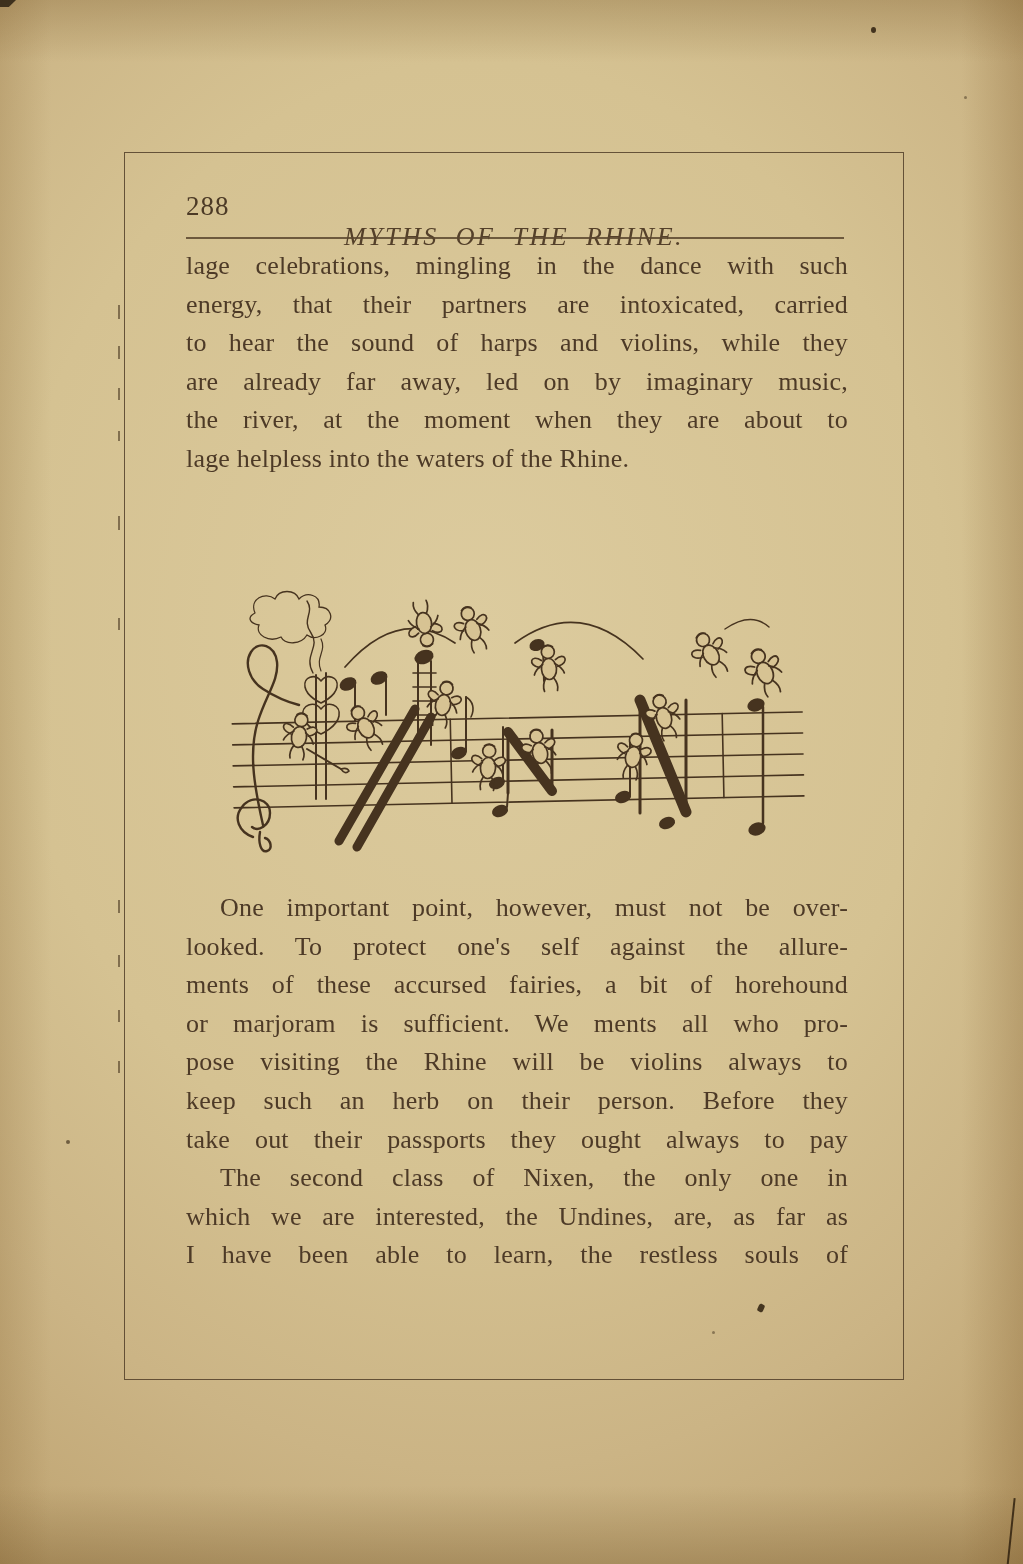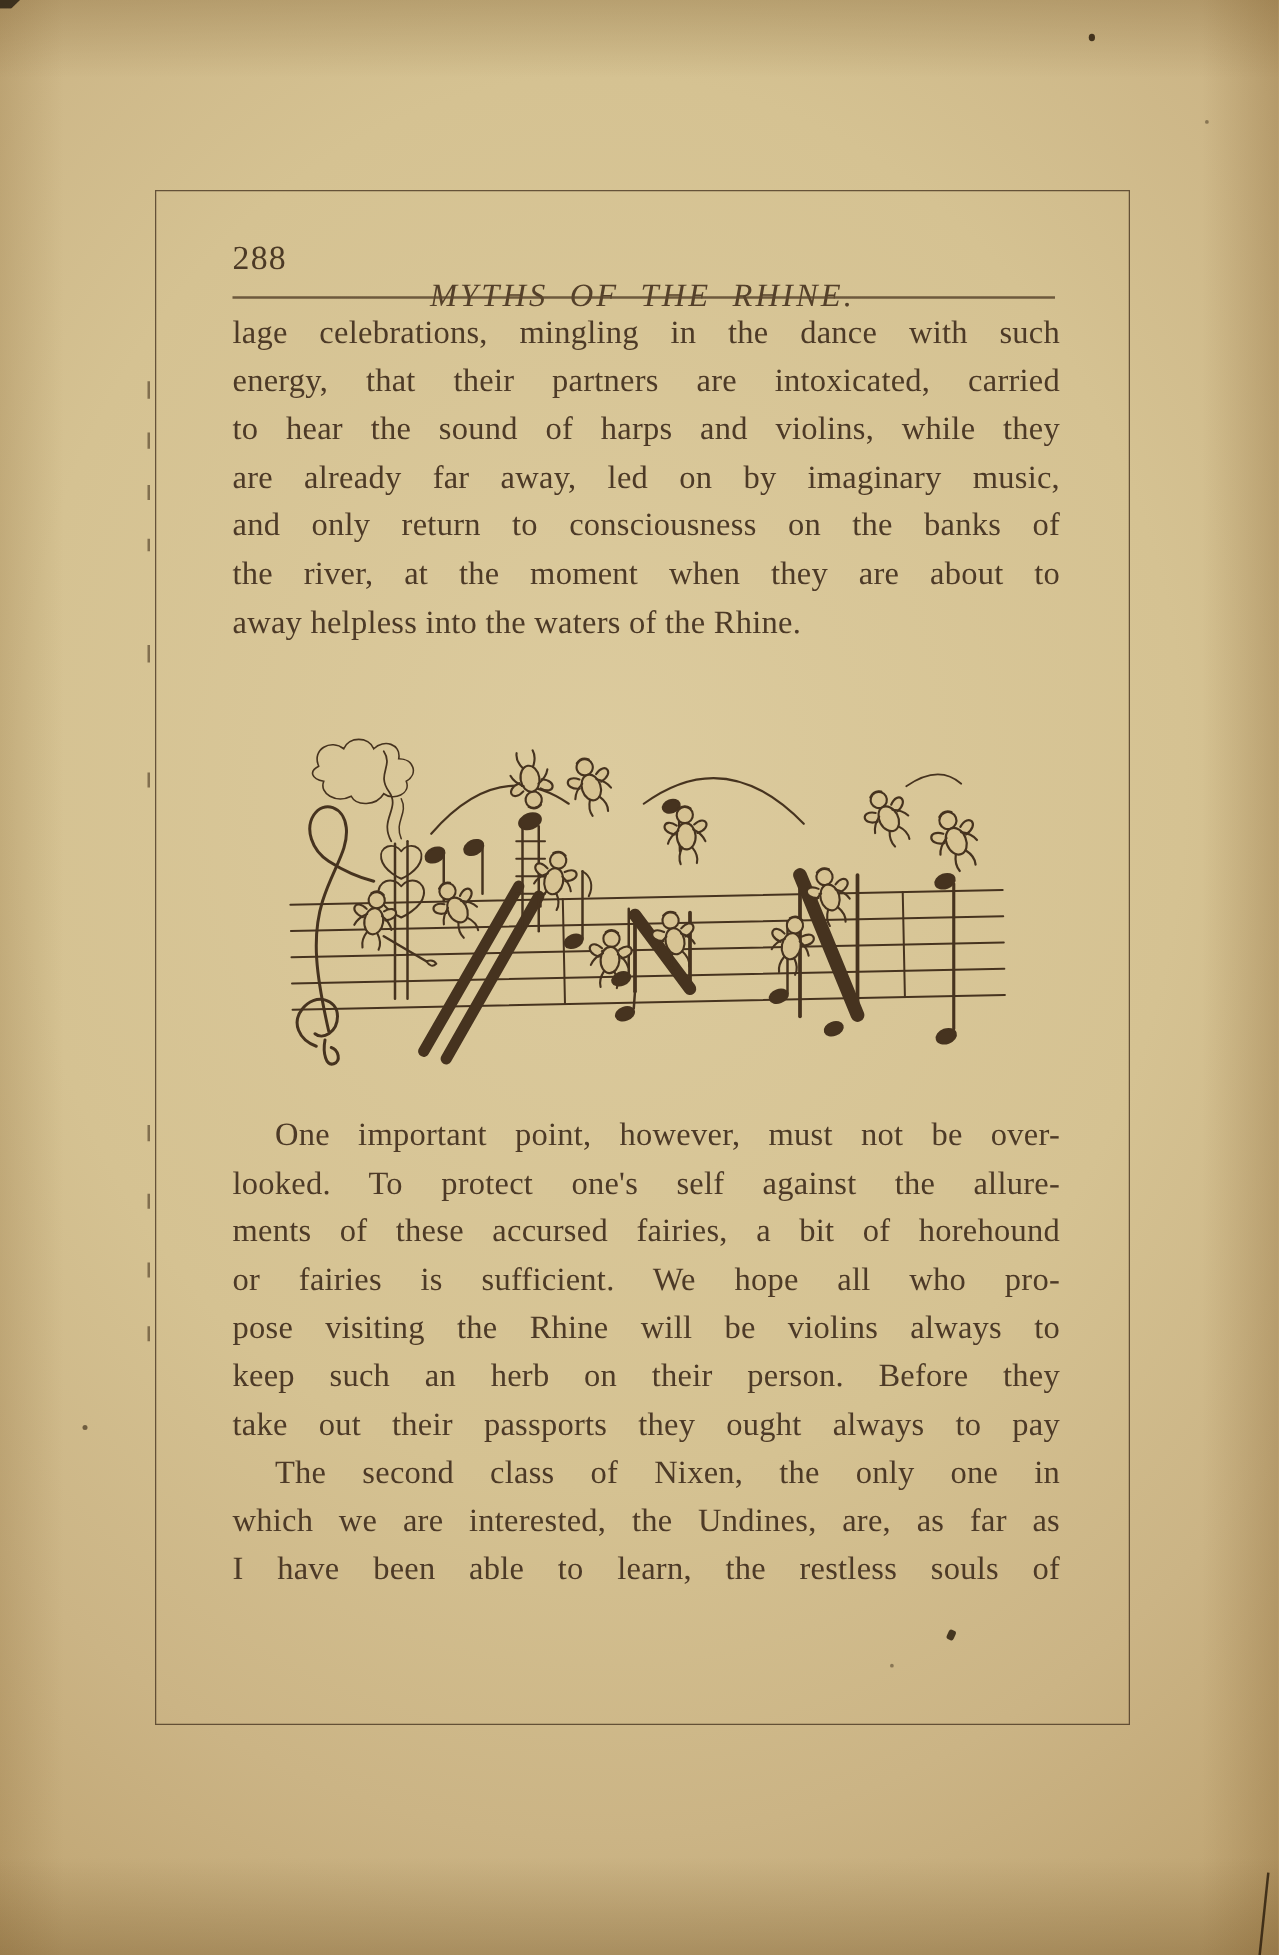--- a/index.html
+++ b/index.html
@@ -73,23 +73,22 @@
   <div class="page-number">288</div>
   <div class="running-header">MYTHS OF THE RHINE.</div>
   <div class="header-rule"></div>
 
   <div class="para-block upper">
       <div class="paragraph">
         <div class="line">lage celebrations, mingling in the dance with such</div>
         <div class="line">energy, that their partners are intoxicated, carried</div>
         <div class="line">to hear the sound of harps and violins, while they</div>
         <div class="line">are already far away, led on by imaginary music,</div>
-        <div class="line">and only return to consciousness on the banks of</div>
         <div class="line">the river, at the moment when they are about to</div>
-        <div class="line last-left">away helpless into the waters of the Rhine.</div>
+        <div class="line last-left">lage helpless into the waters of the Rhine.</div>
       </div>
     </div>
 
   <svg class="illustration" width="620" height="290" viewBox="0 0 620 290" fill="none" stroke="#46331f" stroke-width="1.6" stroke-linecap="round">
     <defs>
       <g id="putto" stroke="#46331f" stroke-width="1.7" fill="none" stroke-linecap="round">
         <path d="M-7,-9 C-17,-17 -22,-5 -9,-2" fill="#d7c393"></path>
         <path d="M7,-9 C17,-17 22,-5 9,-2" fill="#d7c393"></path>
         <circle cx="0" cy="-17" r="6.5" fill="#d7c393"></circle>
         <path d="M-5,-22 Q0,-26 5,-22"></path>
@@ -187,21 +186,21 @@
     <use href="#putto" transform="translate(461,133) rotate(-15)"></use>
     <use href="#putto" transform="translate(508,70) rotate(-28)"></use>
     <use href="#putto" transform="translate(562,88) rotate(-22) scale(1.05)"></use>
   </svg>
 
   <div class="para-block lower">
       <div class="paragraph">
         <div class="line indent">One important point, however, must not be over-</div>
         <div class="line">looked. To protect one's self against the allure-</div>
         <div class="line">ments of these accursed fairies, a bit of horehound</div>
-        <div class="line">or fairies is sufficient. We hope all who pro-</div>
+        <div class="line">or marjoram is sufficient. We ments all who pro-</div>
         <div class="line">pose visiting the Rhine will be violins always to</div>
         <div class="line">keep such an herb on their person. Before they</div>
         <div class="line">take out their passports they ought always to pay</div>
       </div>
       <div class="paragraph">
         <div class="line indent">The second class of Nixen, the only one in</div>
         <div class="line">which we are interested, the Undines, are, as far as</div>
         <div class="line">I have been able to learn, the restless souls of</div>
       </div>
     </div>

